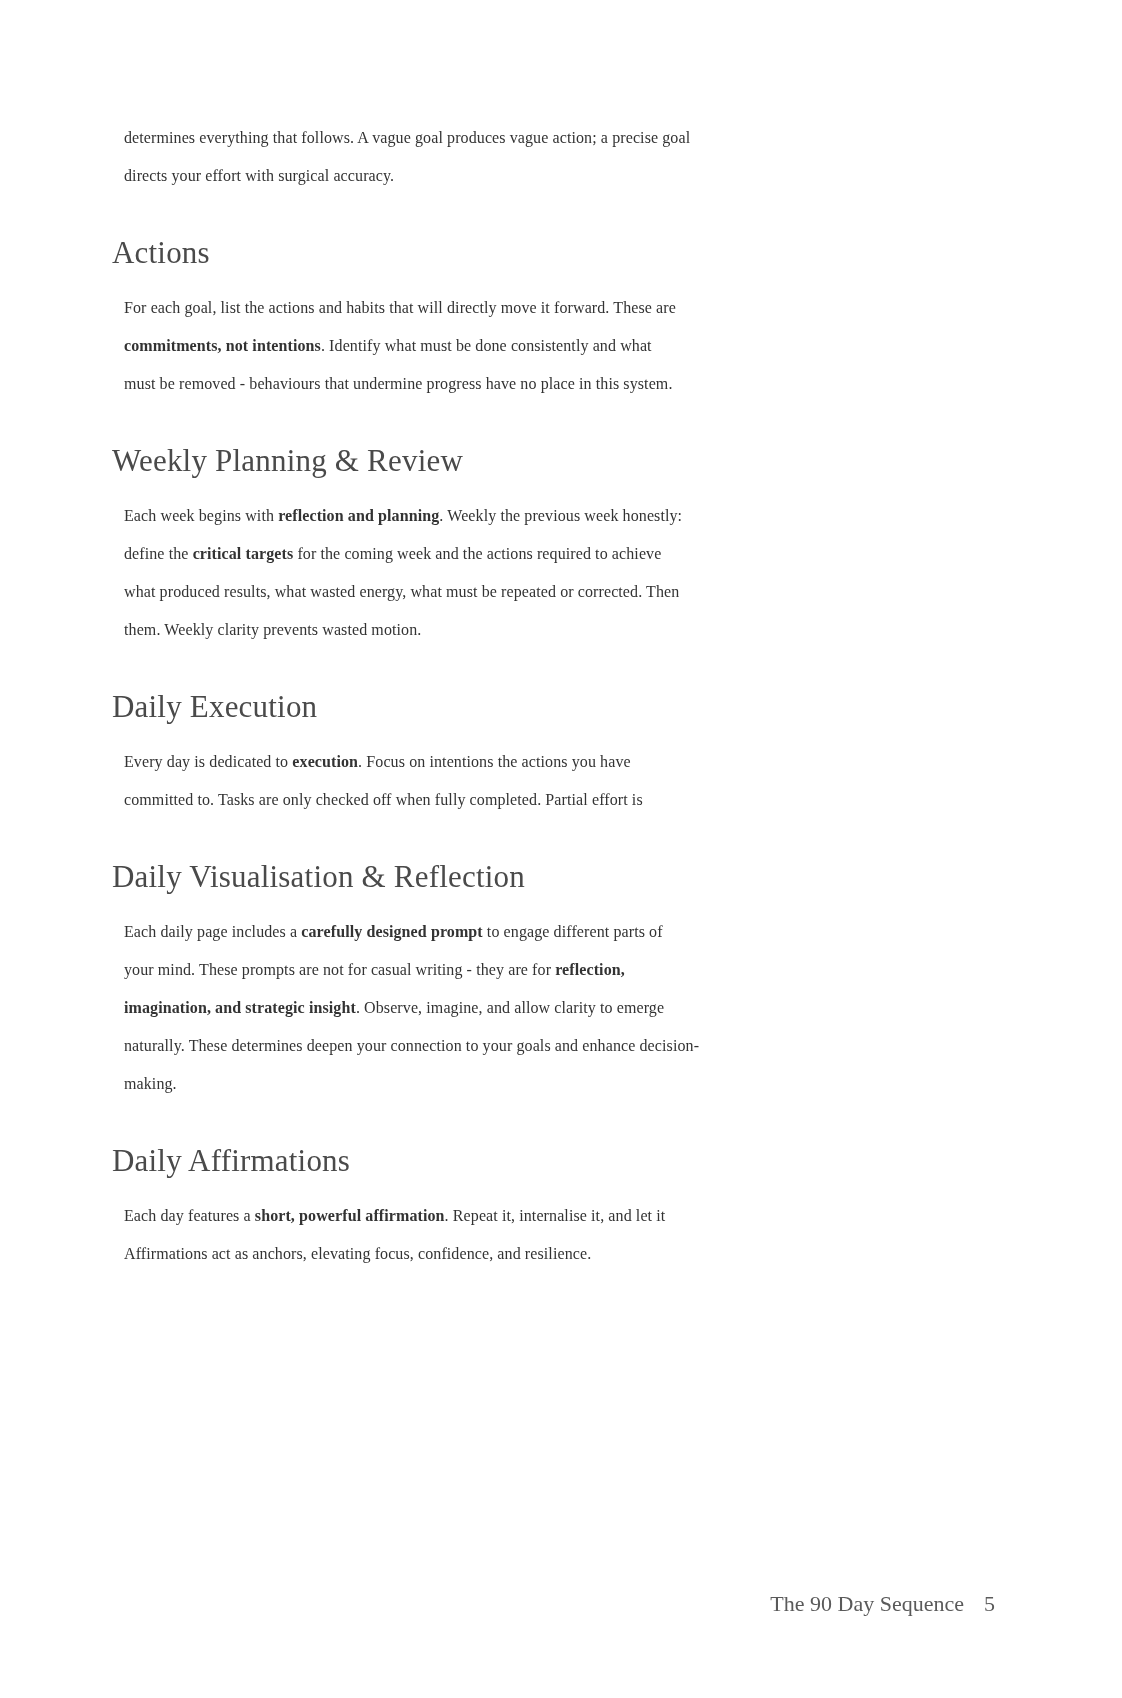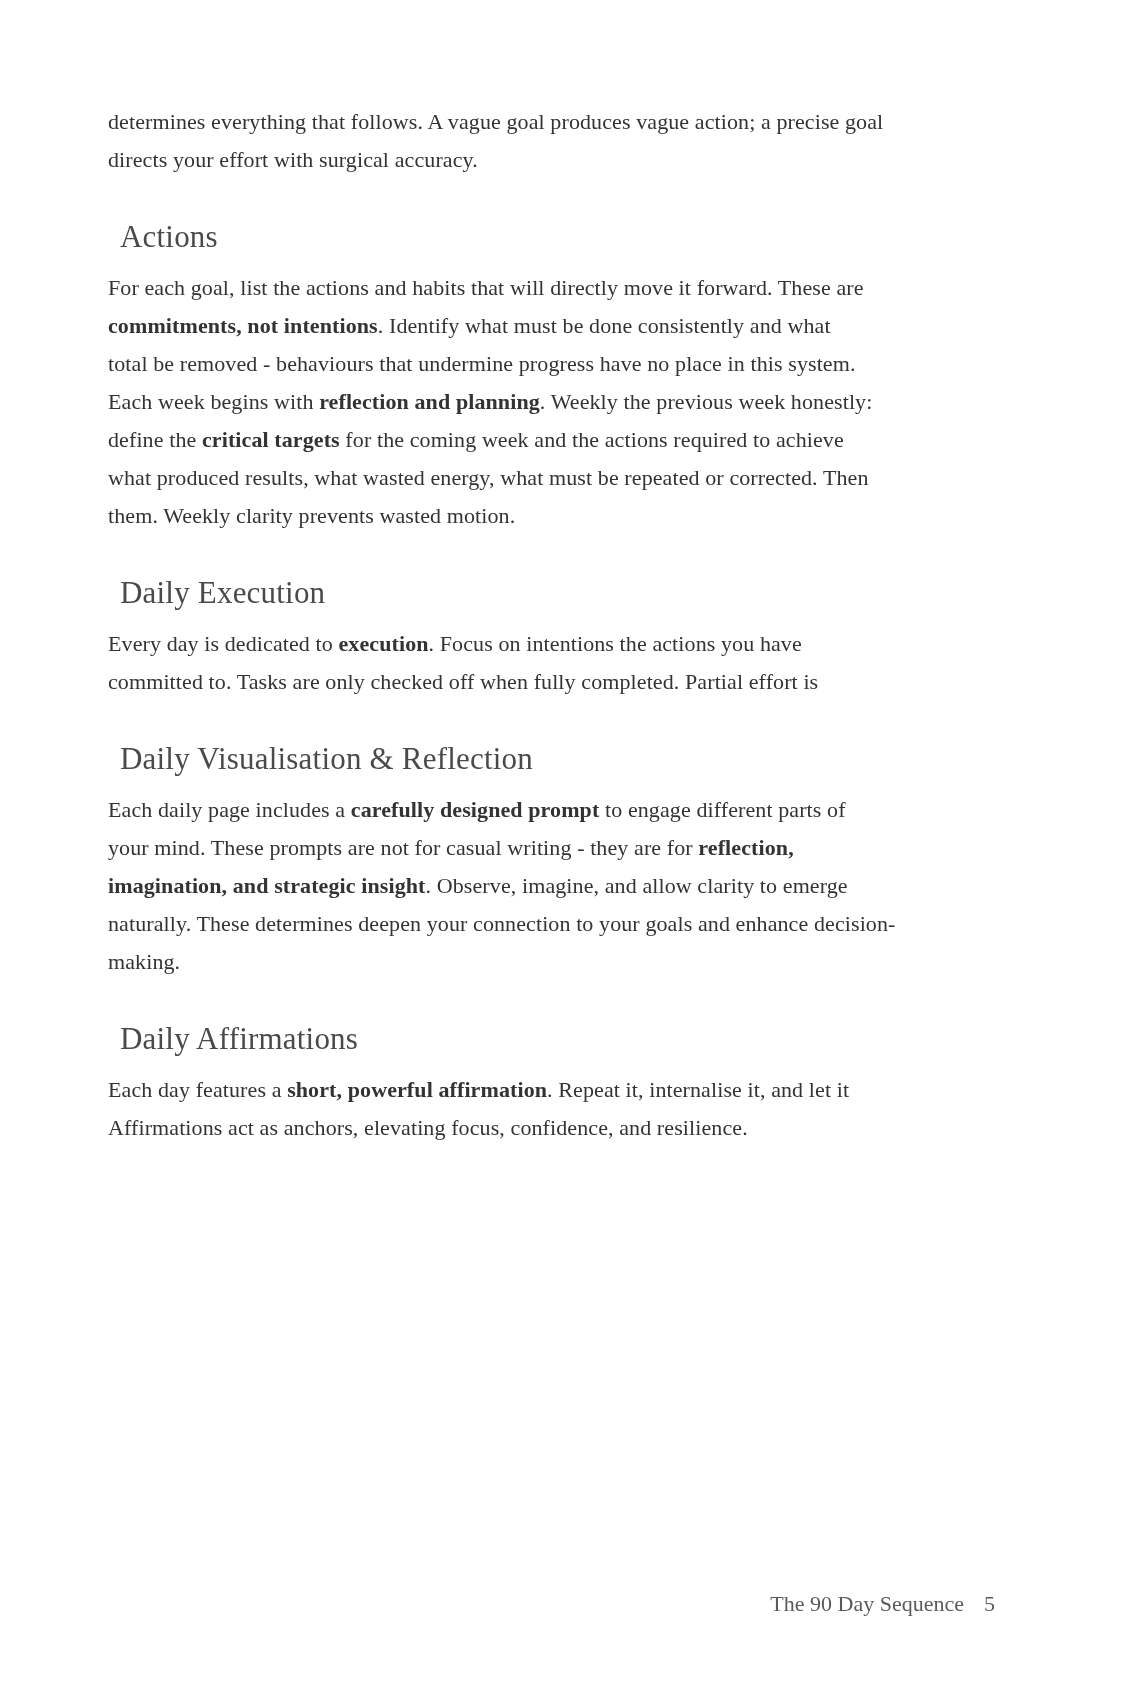--- a/index.html
+++ b/index.html
@@ -16,35 +16,35 @@
     font-family: "Liberation Serif", "DejaVu Serif", serif;
     overflow: hidden;
   }
   .content {
     position: absolute;
     top: 103px;
     left: 108px;
     right: 108px;
   }
   .content p {
-    margin: 0;
-    font-size: 22px;
+    margin: 16px;
+    font-size: 16px;
     line-height: 38px;
     letter-spacing: 0.1px;
     color: var(--body-text, #333333);
   }
   .content p .line {
     display: block;
     white-space: nowrap;
   }
   .content p strong {
     font-weight: 700;
   }
   .content h2 {
-    margin: 38px 0 12px 12px;
+    margin: 38px 0 12px 4px;
     font-size: 31px;
     line-height: 40px;
     font-weight: 400;
     letter-spacing: 0.2px;
     color: var(--heading-text, #4a4a4a);
   }
   .footer {
     position: absolute;
     top: 1591px;
     right: 127px;
@@ -63,22 +63,23 @@
 <div class="page">
   <main class="content">
       <p>
         <span class="line"><span>determines everything that follows. A vague goal produces vague action; a precise goal</span></span>
         <span class="line"><span>directs your effort with surgical accuracy.</span></span>
       </p>
       <h2>Actions</h2>
       <p>
         <span class="line"><span>For each goal, list the actions and habits that will directly move it forward. These are</span></span>
         <span class="line"><strong>commitments, not intentions</strong><span>. Identify what must be done consistently and what</span></span>
-        <span class="line"><span>total be removed - behaviours that undermine progress have no place in this system.</span></span>
+        <span class="line"><span>must be removed - behaviours that undermine progress have no place in this system.</span></span>
       </p>
+      <h2>Weekly Planning &amp; Review</h2>
       <p>
         <span class="line"><span>Each week begins with </span><strong>reflection and planning</strong><span>. Weekly the previous week honestly:</span></span>
         <span class="line"><span>define the </span><strong>critical targets</strong><span> for the coming week and the actions required to achieve</span></span>
         <span class="line"><span>what produced results, what wasted energy, what must be repeated or corrected. Then</span></span>
         <span class="line"><span>them. Weekly clarity prevents wasted motion.</span></span>
       </p>
       <h2>Daily Execution</h2>
       <p>
         <span class="line"><span>Every day is dedicated to </span><strong>execution</strong><span>. Focus on intentions the actions you have</span></span>
         <span class="line"><span>committed to. Tasks are only checked off when fully completed. Partial effort is</span></span>

